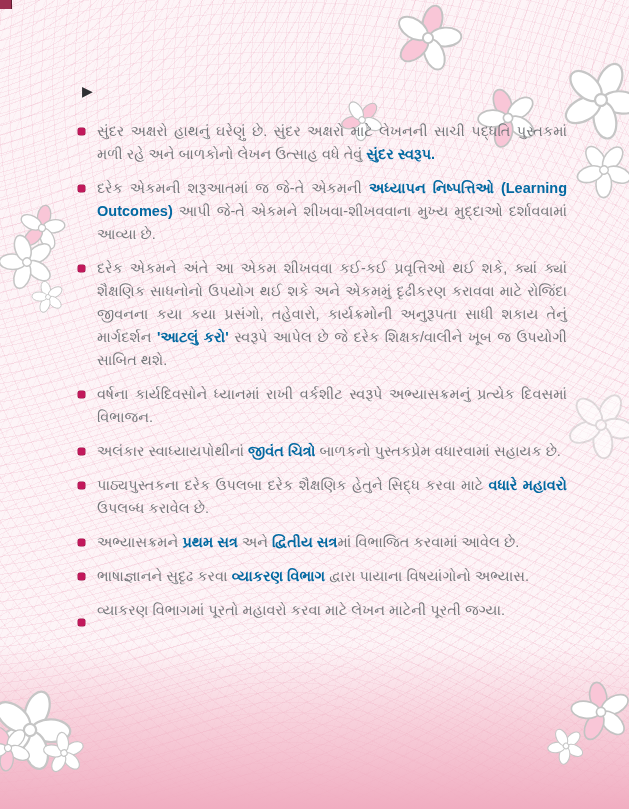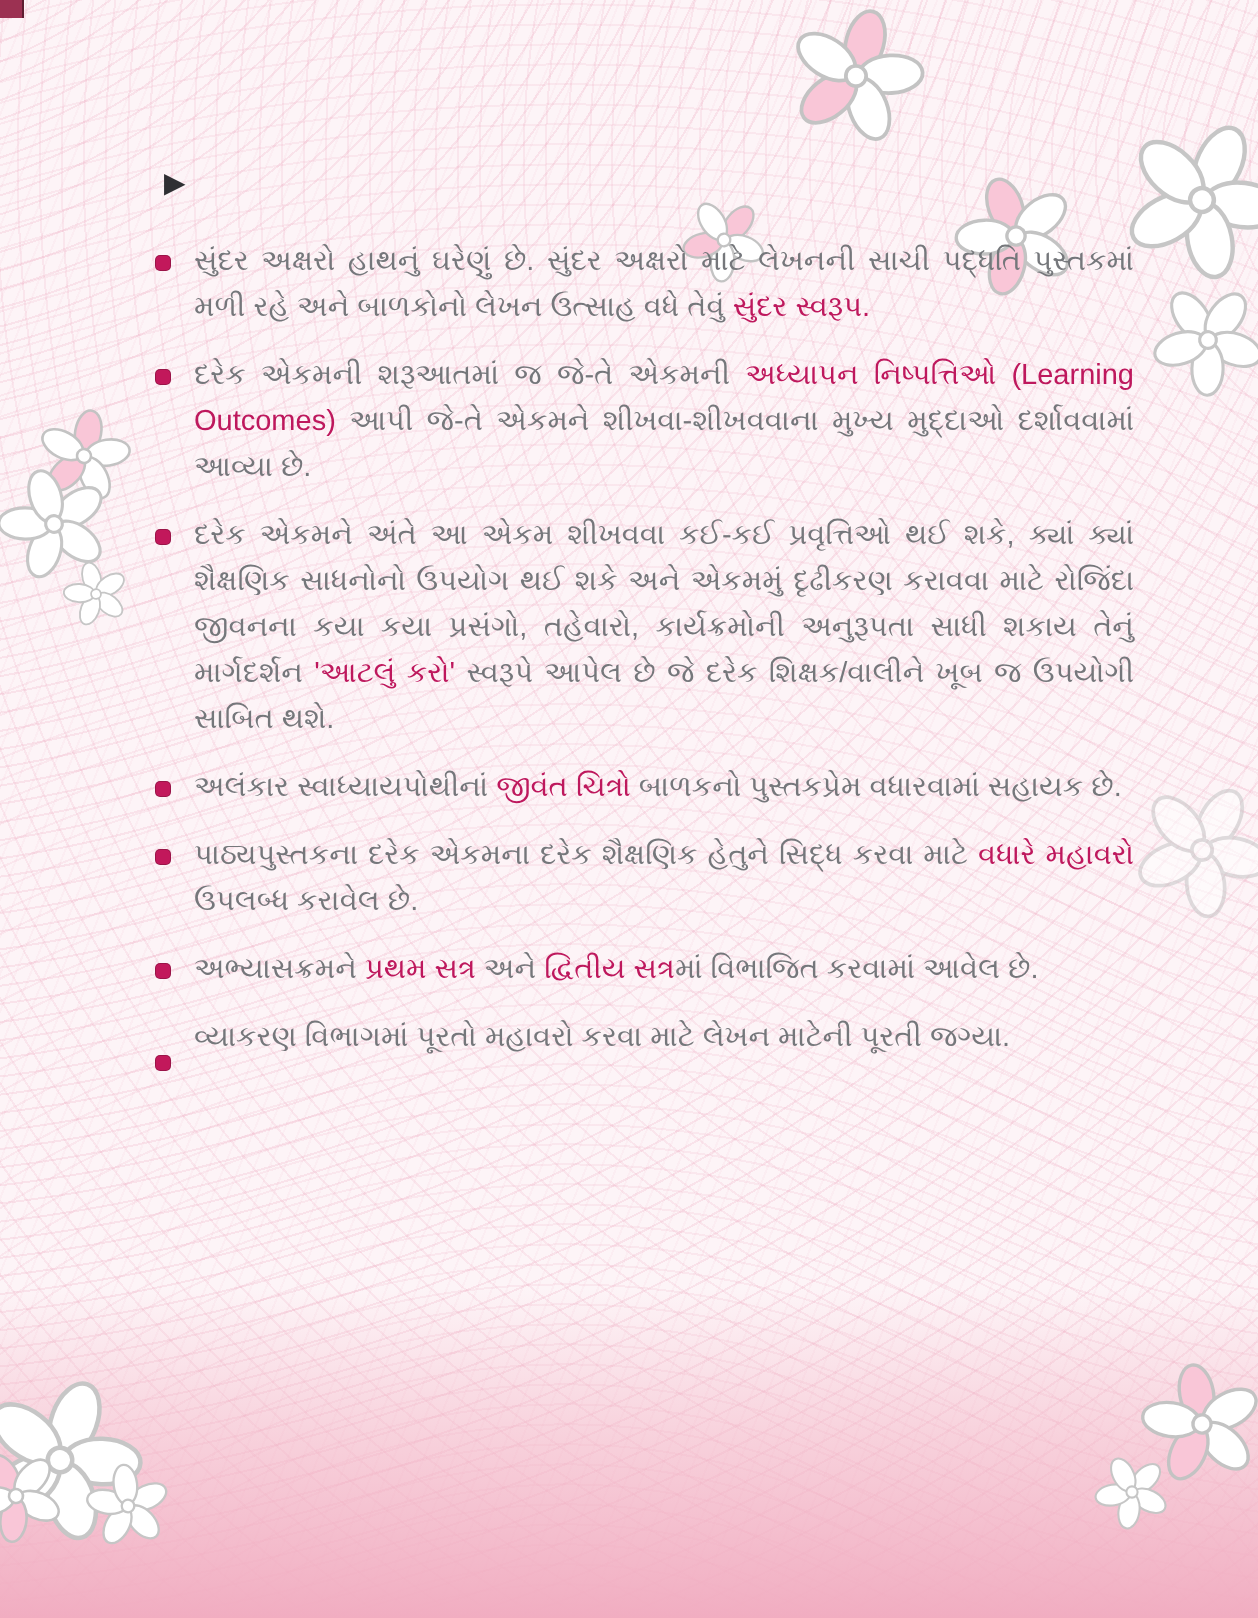--- a/index.html
+++ b/index.html
@@ -38,21 +38,21 @@
   .bullet-list{display:flex;flex-direction:column;gap:11px;}
   .bullet-item{position:relative;}
   .bullet-item p{
     margin:0;text-align:justify;
   }
   .bullet-sq{
     position:absolute;left:-19px;top:8px;width:7px;height:7px;border-radius:2px;
     background:#c2185b;box-shadow:0 0 0 .5px #9a1448;
   }
   .bullet-sq.offset-down{top:20px;}
-  .seg-bold{font-weight:400;color:#be185d;}
+  .seg-bold{font-weight:700;color:#0369a1;}
   .eval-icon{
     display:inline-flex;align-items:center;justify-content:center;
     width:15px;height:15px;border:1.4px solid #6b6e72;border-radius:50%;
     font-size:10px;line-height:1;color:#5a5d61;vertical-align:-3px;margin:0 1px;
     background:rgba(255,255,255,.55);font-weight:700;
   }
   .eval-icon.check{color:#2ea36b;border-color:#7b7e82;}
 </style>
 </head>
 <body>
@@ -116,38 +116,46 @@
       <span class="bullet-sq"></span>
       <p><span>દરેક એકમની શરૂઆતમાં જ જે-તે એકમની </span><span class="seg-bold">અધ્યાપન નિષ્પત્તિઓ (Learning Outcomes)</span><span> આપી જે-તે એકમને શીખવા-શીખવવાના મુખ્ય મુદ્દાઓ દર્શાવવામાં આવ્યા છે.</span></p>
     </div>
 
     <div class="bullet-item">
       <span class="bullet-sq"></span>
       <p><span>દરેક એકમને અંતે આ એકમ શીખવવા કઈ-કઈ પ્રવૃત્તિઓ થઈ શકે, ક્યાં ક્યાં શૈક્ષણિક સાધનોનો ઉપયોગ થઈ શકે અને એકમમું દૃઢીકરણ કરાવવા માટે રોજિંદા જીવનના કયા કયા પ્રસંગો, તહેવારો, કાર્યક્રમોની અનુરૂપતા સાધી શકાય તેનું માર્ગદર્શન </span><span class="seg-bold">'આટલું કરો'</span><span> સ્વરૂપે આપેલ છે જે દરેક શિક્ષક/વાલીને ખૂબ જ ઉપયોગી સાબિત થશે.</span></p>
     </div>
 
 
+    <div class="bullet-item">
+      <span class="bullet-sq"></span>
+      <p><span>વર્ષના કાર્યદિવસોને ધ્યાનમાં રાખી વર્કશીટ સ્વરૂપે અભ્યાસક્રમનું પ્રત્યેક દિવસમાં વિભાજન.</span></p>
+    </div>
 
 
     <div class="bullet-item">
       <span class="bullet-sq"></span>
       <p><span>અલંકાર સ્વાધ્યાયપોથીનાં </span><span class="seg-bold">જીવંત ચિત્રો</span><span> બાળકનો પુસ્તકપ્રેમ વધારવામાં સહાયક છે.</span></p>
     </div>
 
     <div class="bullet-item">
       <span class="bullet-sq"></span>
-      <p><span>પાઠ્યપુસ્તકના દરેક એકમના દરેક શૈક્ષણિક હેતુને સિદ્ધ કરવા માટે </span><span class="seg-bold">વધારે મહાવરો</span><span> ઉપલબ્ધ કરાવેલ છે.</span></p>
+      <p><span>પાઠ્યપુસ્તકના દરેક ઉપલબા દરેક શૈક્ષણિક હેતુને સિદ્ધ કરવા માટે </span><span class="seg-bold">વધારે મહાવરો</span><span> ઉપલબ્ધ કરાવેલ છે.</span></p>
     </div>
 
     <div class="bullet-item">
       <span class="bullet-sq"></span>
       <p><span>અભ્યાસક્રમને </span><span class="seg-bold">પ્રથમ સત્ર</span><span> અને </span><span class="seg-bold">દ્વિતીય સત્ર</span><span>માં વિભાજિત કરવામાં આવેલ છે.</span></p>
     </div>
 
 
+    <div class="bullet-item">
+      <span class="bullet-sq"></span>
+      <p><span>ભાષાજ્ઞાનને સુદૃઢ કરવા </span><span class="seg-bold">વ્યાકરણ વિભાગ</span><span> દ્વારા પાયાના વિષયાંગોનો અભ્યાસ.</span></p>
+    </div>
 
     <div class="bullet-item">
       <span class="bullet-sq offset-down"></span>
       <p><span>વ્યાકરણ વિભાગમાં પૂરતો મહાવરો કરવા માટે લેખન માટેની પૂરતી જગ્યા.</span></p>
     </div>
 
   </div>
 </div>
 
 </body></html>

